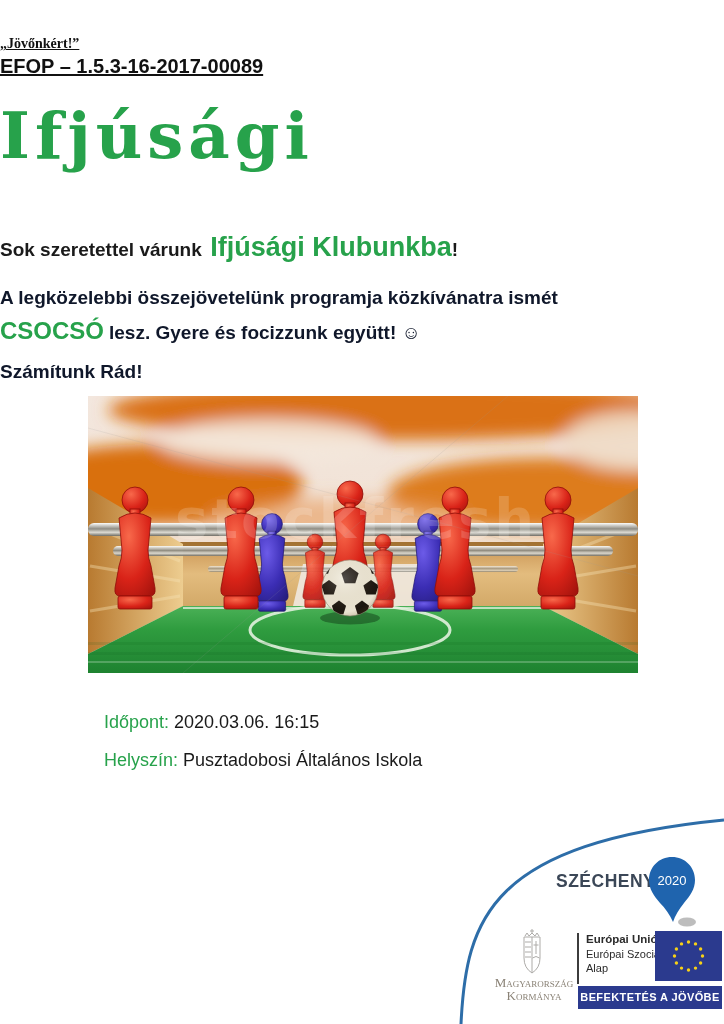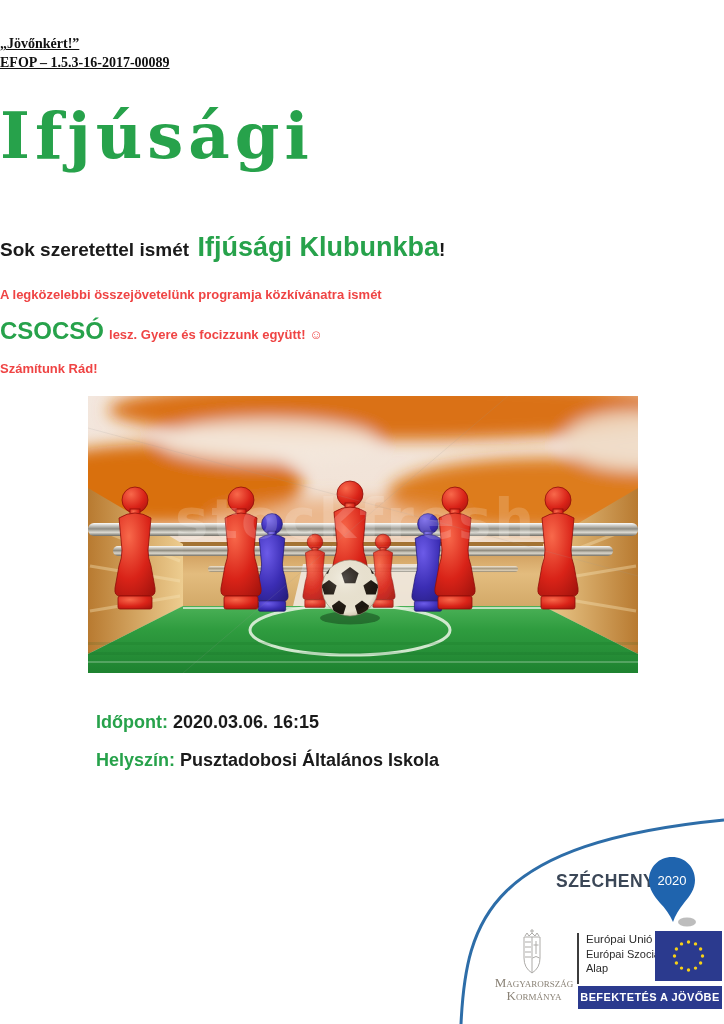--- a/index.html
+++ b/index.html
@@ -6,74 +6,74 @@
   body {
     width:724px; height:1024px; position:relative; background:#ffffff;
     font-family:"Liberation Sans", sans-serif; overflow:hidden;
     -webkit-font-smoothing:antialiased;
   }
   .abs { position:absolute; }
   .center { left:0; width:724px; text-align:left; }
 
   .hdr-quote { top:36px; font-family:"Liberation Serif",serif; font-weight:bold;
                font-size:14px; color:#111; }
-  .hdr-code  { top:55px; font-family:Liberation Serif, serif; font-weight:bold;
-               font-size:14px; color:#111; }
+  .hdr-code  { top:55px; font-family:Liberation Sans, sans-serif; font-weight:bold;
+               font-size:20px; color:#111; }
   .hdr-quote span, .hdr-code span { text-decoration:underline; }
 
   .title { top:98px; font-family:"DejaVu Serif",serif; font-weight:bold;
            font-size:64px; color:#27A24B; letter-spacing:5px; }
 
   .intro { top:232px; }
   .intro .pre, .intro .bang { font-size:19px; font-weight:bold; color:#1a1a1a; }
   .intro .hl  { font-size:27px; font-weight:bold; color:#27A24B; margin-left:4px;margin-top:16px; }
 
-  .bodyline { font-size:13px; font-weight:bold; color:#ef4444; }
+  .bodyline { font-size:19px; font-weight:bold; color:#0f172a; }
   .l1 { top:287px; }
   .l2 { top:317px; }
   .l2 .csocso { font-size:24px; font-weight:bold; color:#27A24B; margin-right:5px; }
   .l3 { top:361px; }
 
   .photo { left:88px; top:396px; }
 
-  .detail { left:96px; font-size:18px; font-weight:bold; }
+  .detail { left:104px; font-size:18px; font-weight:normal; }
   .detail .lbl { color:#27A24B; }
   .detail .val { color:#1a1a1a; margin-left:5px; }
   .time  { top:712px; }
   .place { top:750px; }
 
   .arc { left:430px; top:798px; }
 
   .sz-name { left:556px; top:871px; font-size:17.5px; font-weight:bold;
              color:#3B4757; letter-spacing:0.5px; }
   .sz-pin  { left:646px; top:854px; }
 
   .coa { left:517px; top:928px; }
   .gov { left:490px; top:977px; width:88px; text-align:center;
          font-family:"Liberation Serif",serif; font-variant:small-caps;
          color:#8A8276; font-size:13px; line-height:12.5px; }
   .divider { left:577px; top:933px; width:2px; height:51px; background:#3c3c3c; }
   .eu-text { left:586px; top:932px; line-height:14.5px; color:#2b2b2b; }
-  .eu-text .b { font-size:11.5px; font-weight:normal; display:block; }
+  .eu-text .b { font-size:11.5px; font-weight:bold; display:block; }
   .eu-text .r { font-size:11px; display:block; }
   .eu-flag { left:655px; top:931px; }
   .banner { left:578px; top:986px; width:144px; height:23px; background:#2B3A8E;
             color:#ffffff; font-size:11px; font-weight:bold; text-align:center;
             line-height:23px; letter-spacing:0.4px; }
 </style>
 </head>
 <body>
 
 <div class="abs center hdr-quote"><span>„Jövőnkért!”</span></div>
 <div class="abs center hdr-code"><span>EFOP – 1.5.3-16-2017-00089</span></div>
 
 <div class="abs center title">Ifjúsági</div>
 
 <div class="abs center intro">
-  <span class="pre">Sok szeretettel ismét</span>
+  <span class="pre">Sok szeretettel várunk</span>
   <span class="hl">Ifjúsági Klubunkba</span><span class="bang">!</span>
 </div>
 
 <div class="abs center bodyline l1">A legközelebbi összejövetelünk programja közkívánatra ismét</div>
 <div class="abs center l2">
   <span class="csocso">CSOCSÓ</span><span class="bodyline">lesz. Gyere és focizzunk együtt! ☺</span>
 </div>
 <div class="abs center bodyline l3">Számítunk Rád!</div>
 
 <svg class="abs photo" width="550" height="277" viewBox="0 0 550 277">

